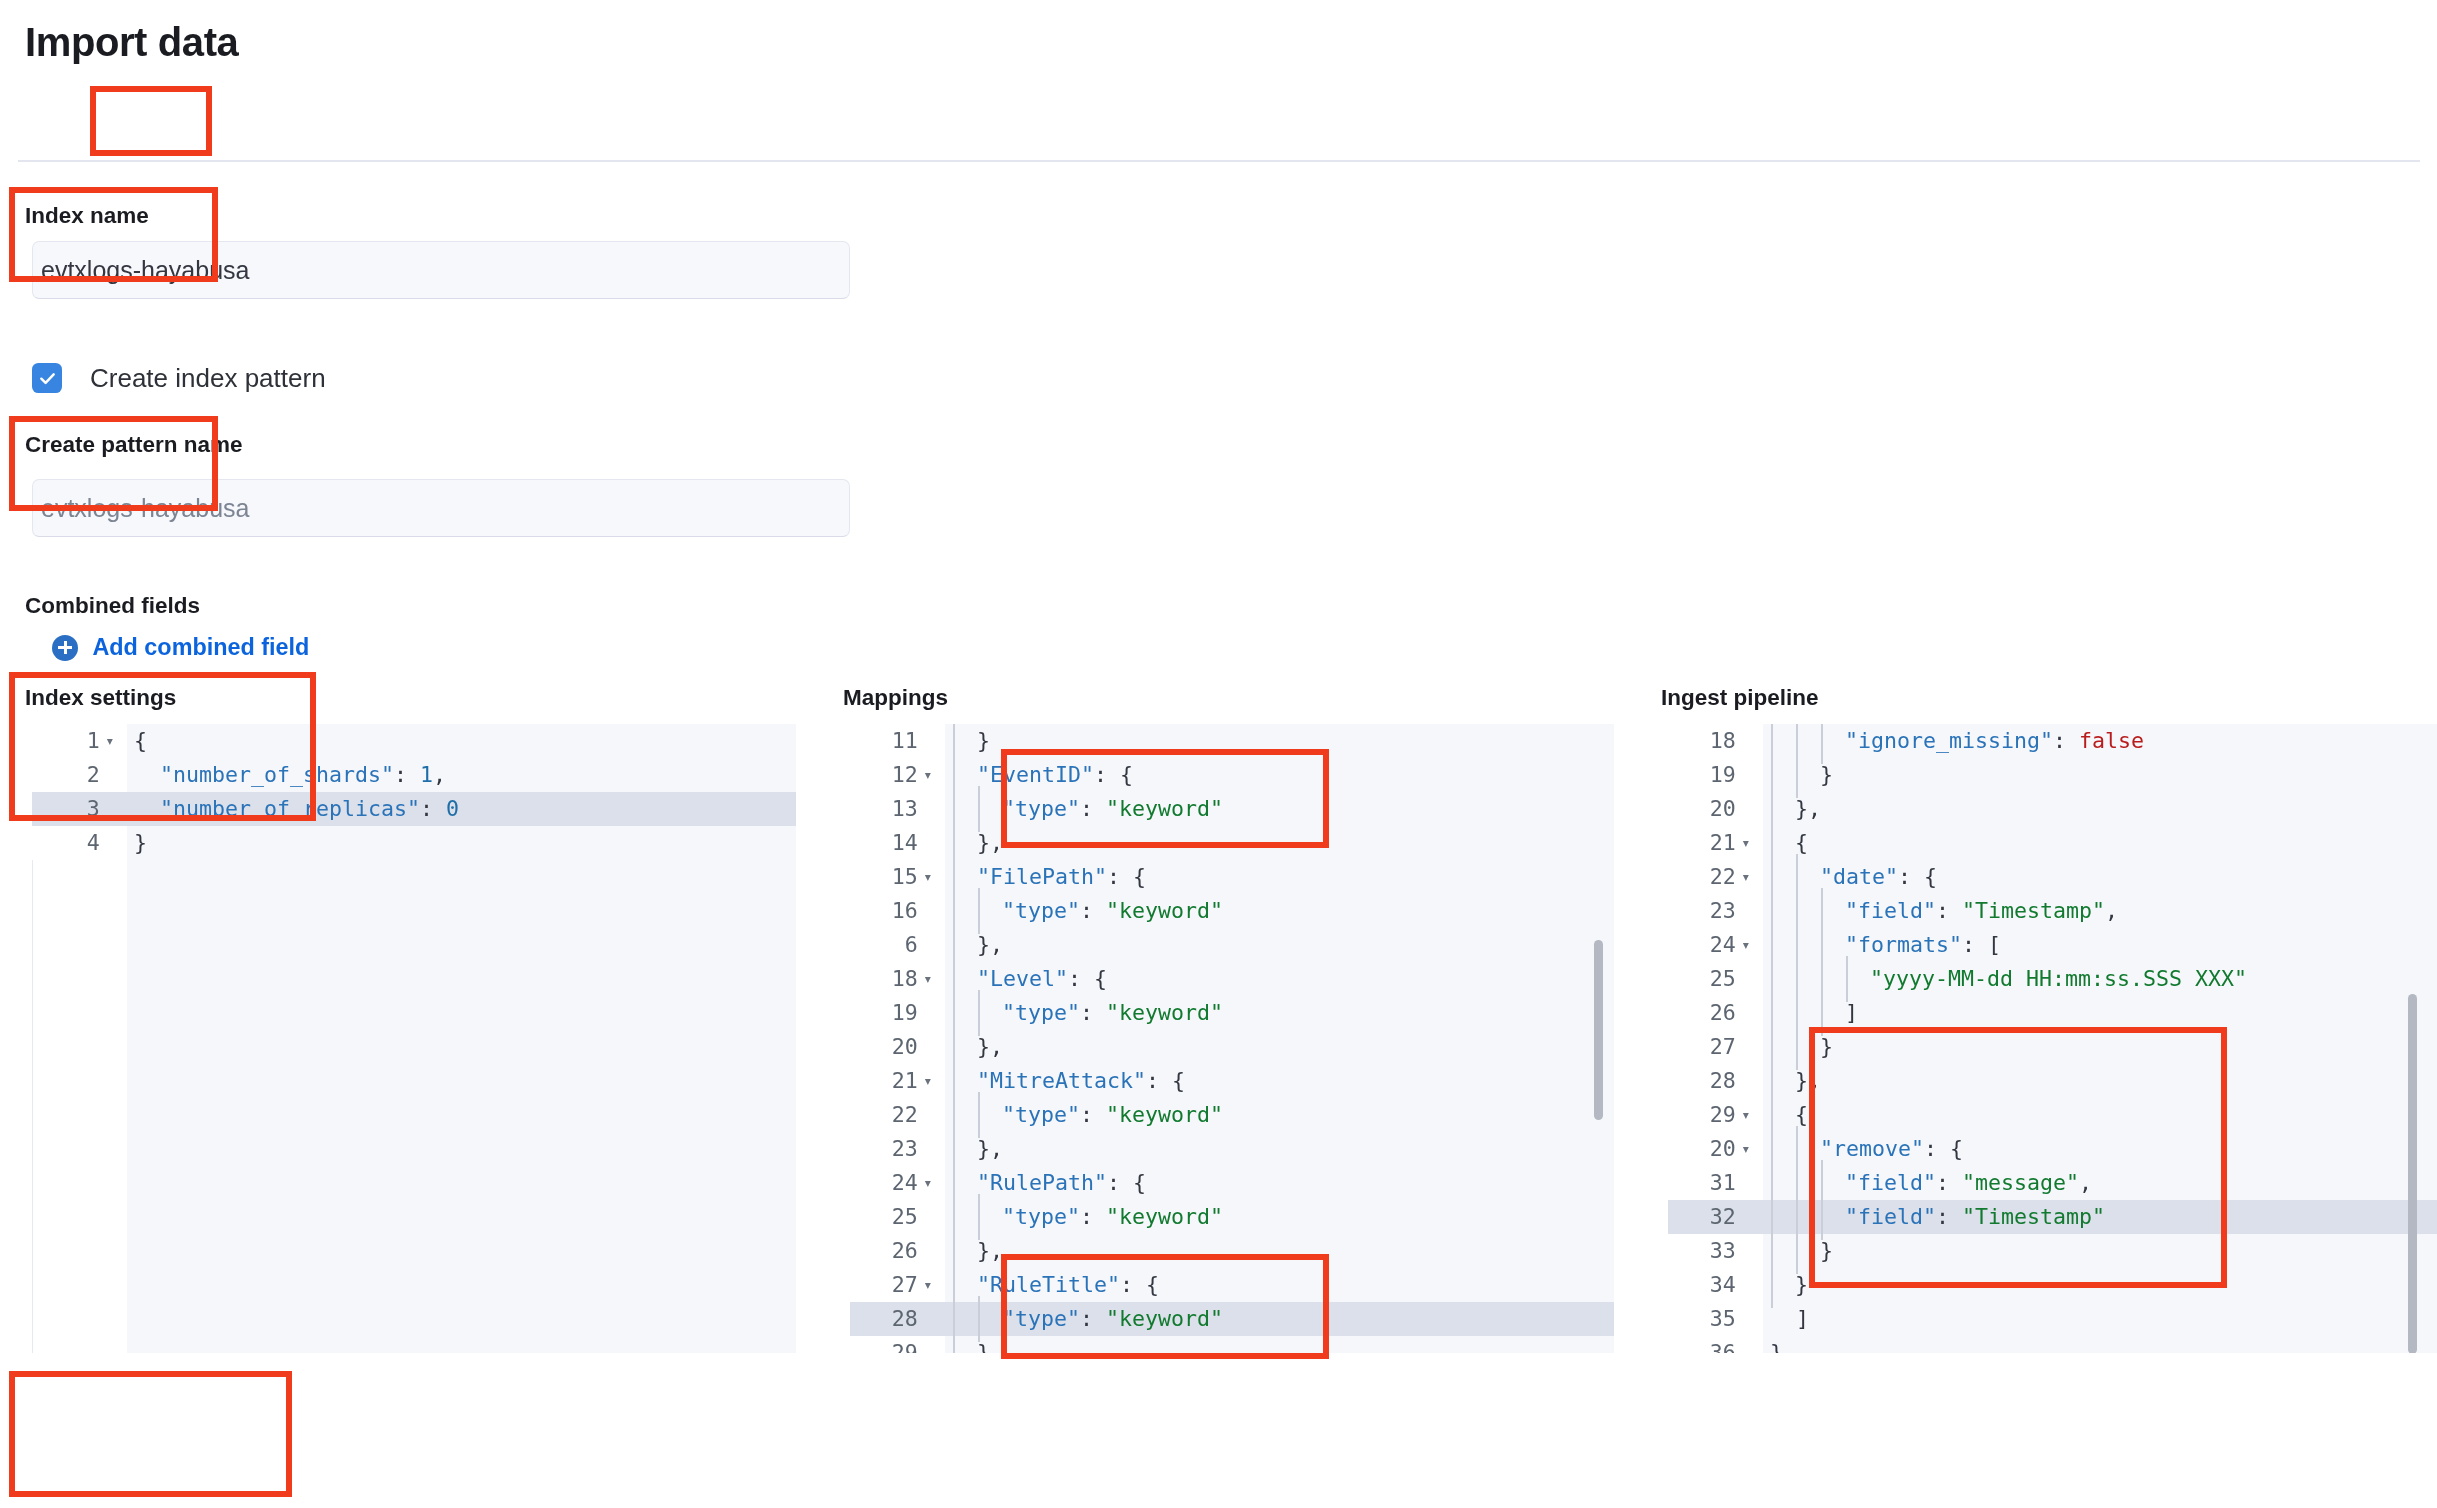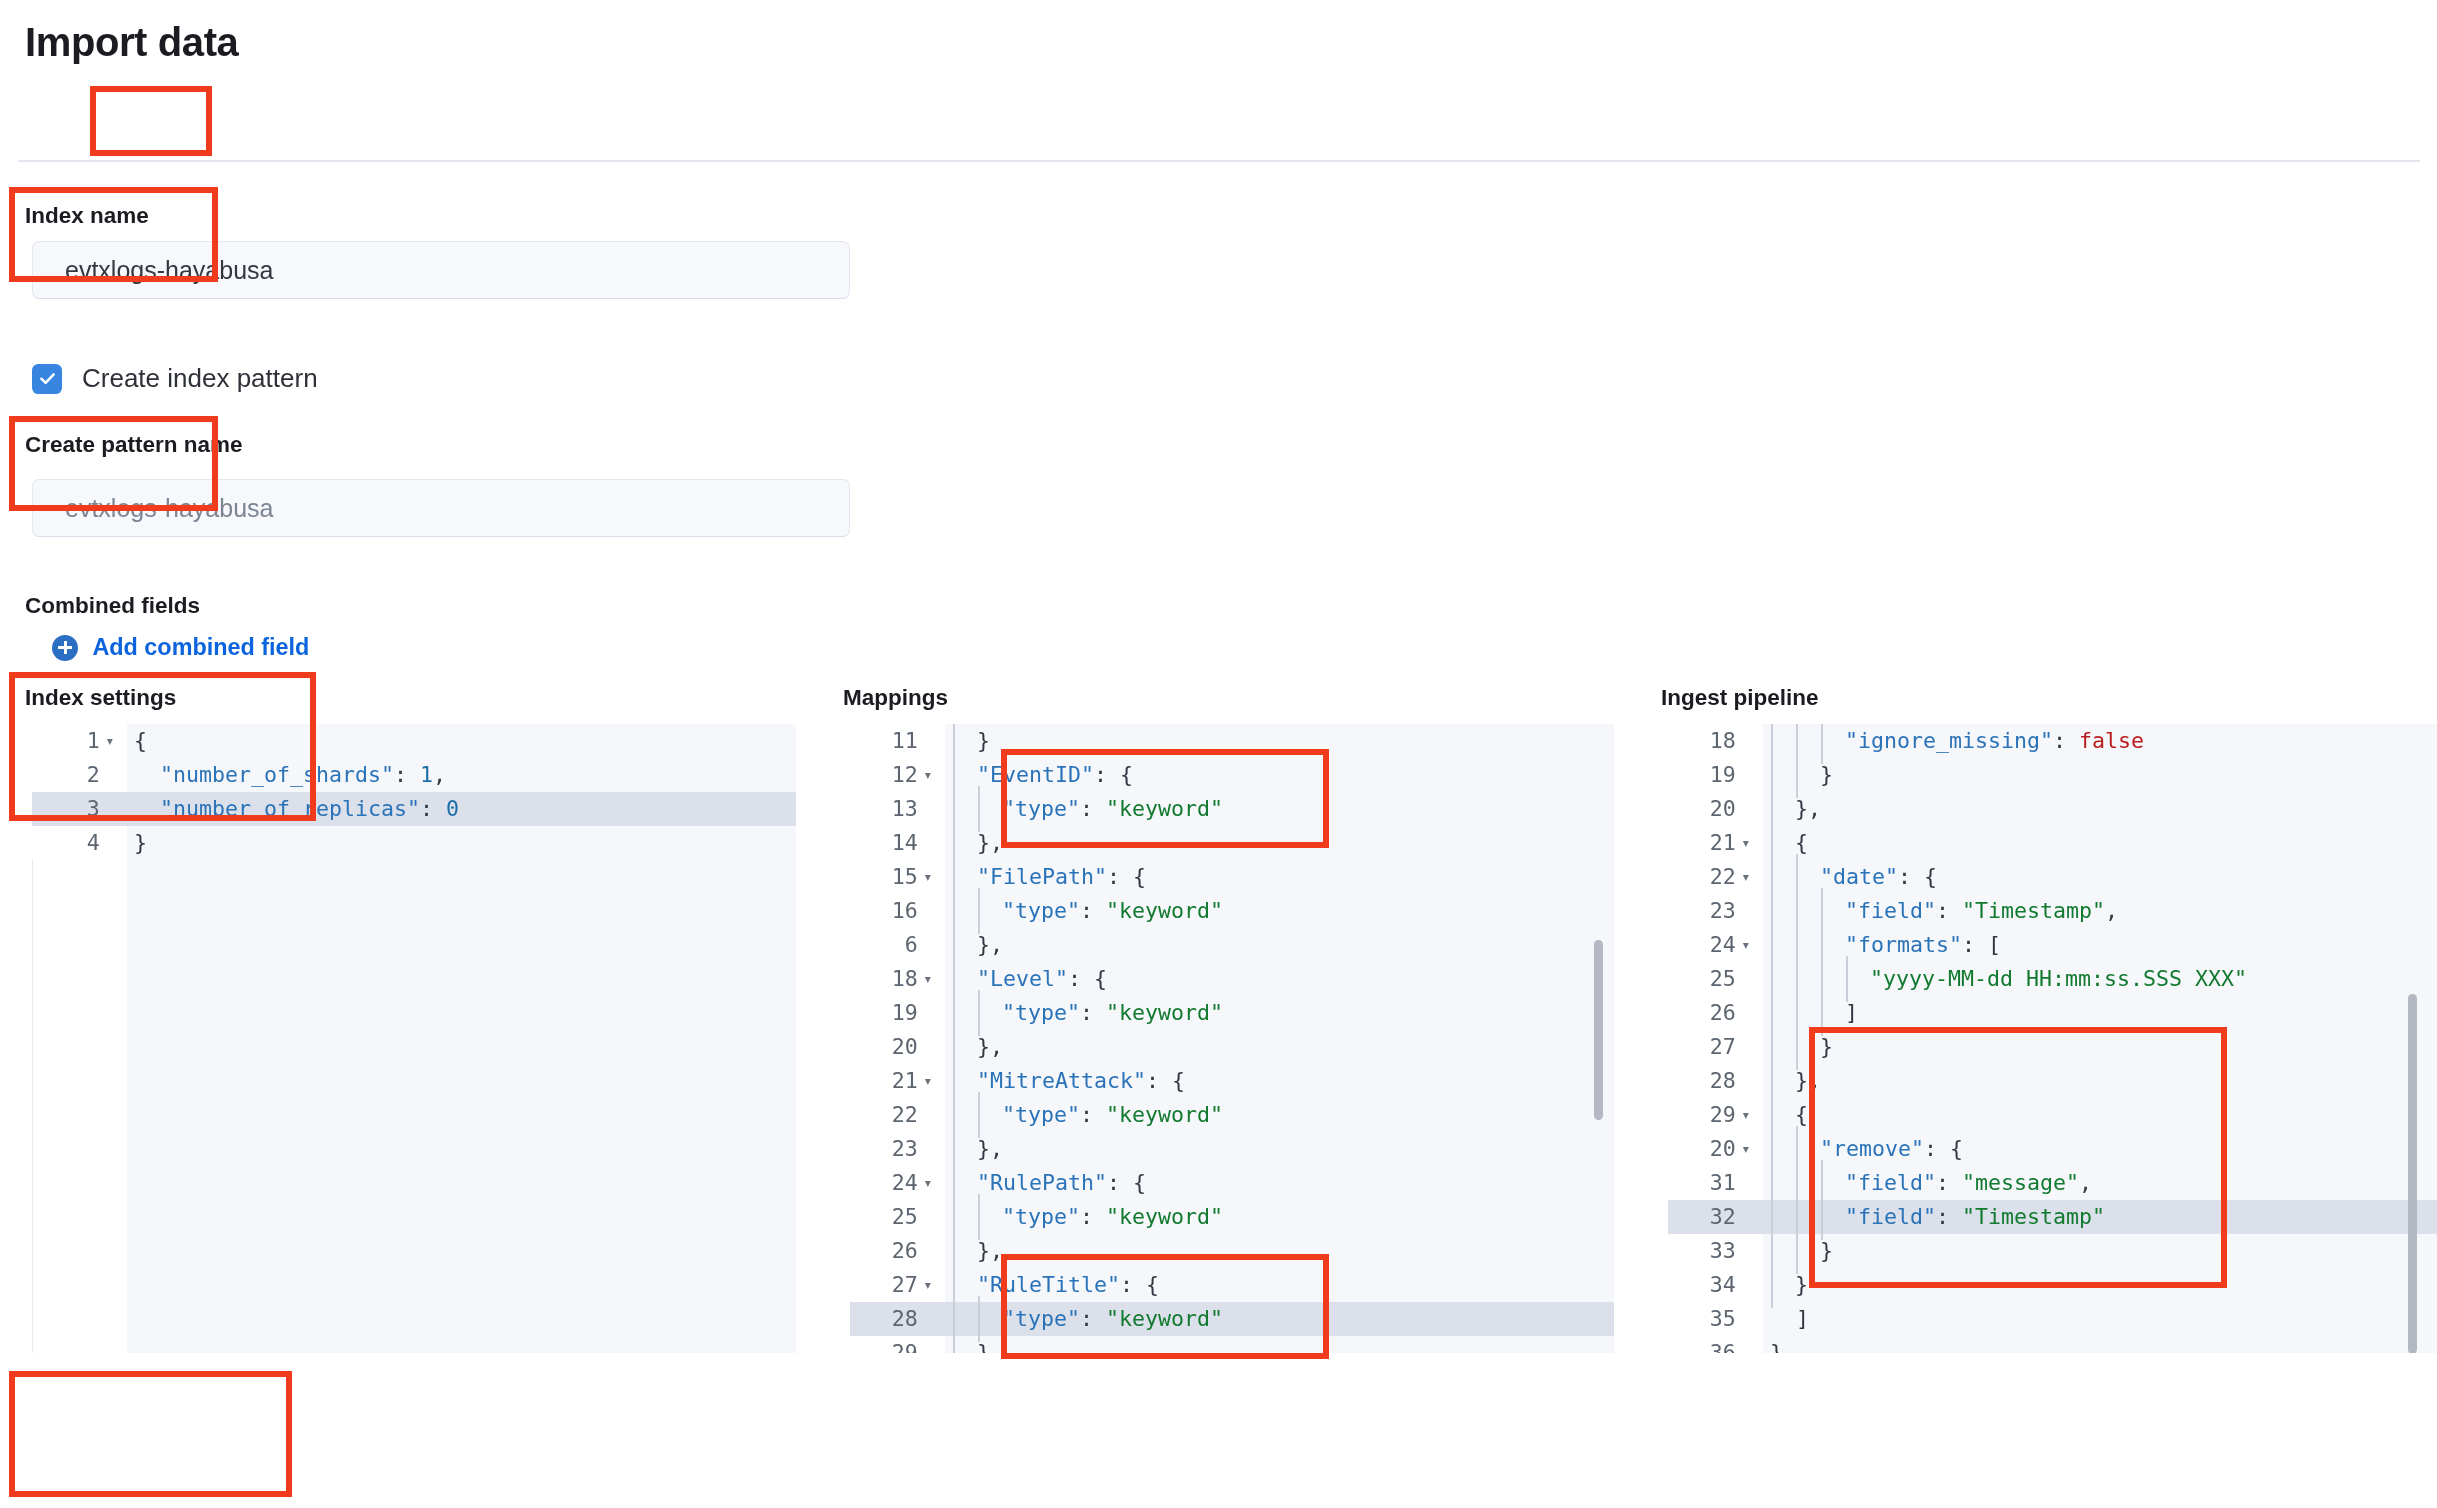--- a/index.html
+++ b/index.html
@@ -48,30 +48,30 @@
     position: absolute; font-size: 22.5px; font-weight: 700; color: #1a1c21;
   }
   .text-field {
     position: absolute;
     height: 58px; width: 818px;
     background: #f7f8fc;
     border: 0.9px solid #e4e6f0;
     border-bottom: 0.9px solid #d9dce8;
     border-radius: 7.2px;
     display: flex; align-items: center;
-    padding: 0 32px;
+    padding: 0 8px;
     font-size: 25px;
   }
   .text-field .val { color: #343741; }
   .text-field .ph { color: #7c8593; }
 
   
   .checkbox-row {
     position: absolute; left: 32px; top: 363px;
-    display: flex; align-items: center; gap: 20px;
+    display: flex; align-items: flex-start; gap: 28px;
   }
   .checkbox {
     width: 30px; height: 30px; border-radius: 6.3px;
     background: #3785e0; display: flex; align-items: center; justify-content: center;
     flex: none;
   }
   .checkbox svg { display: block; }
   .checkbox-label { font-size: 26px; color: #2e3138; }
 
   

